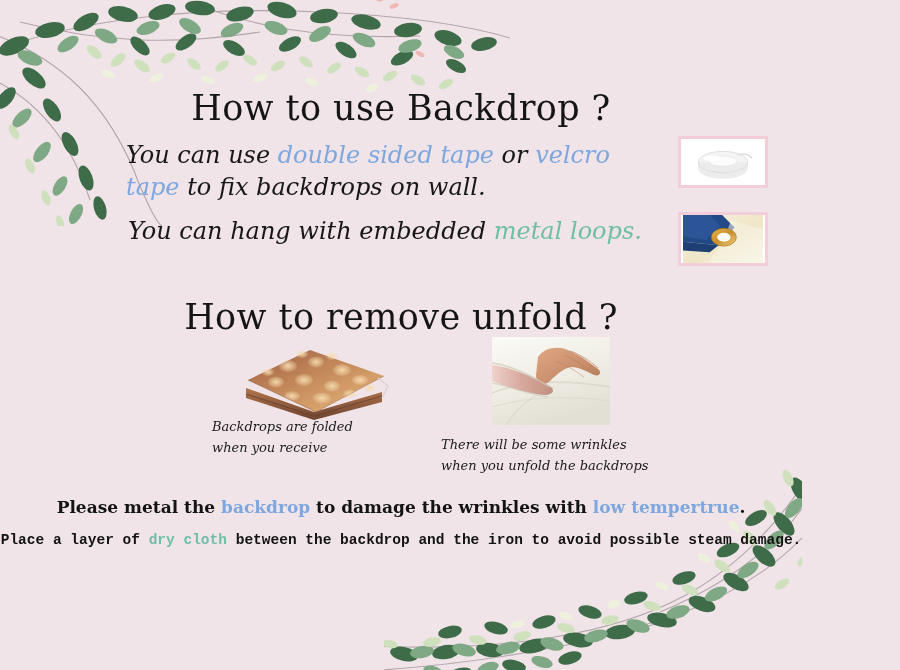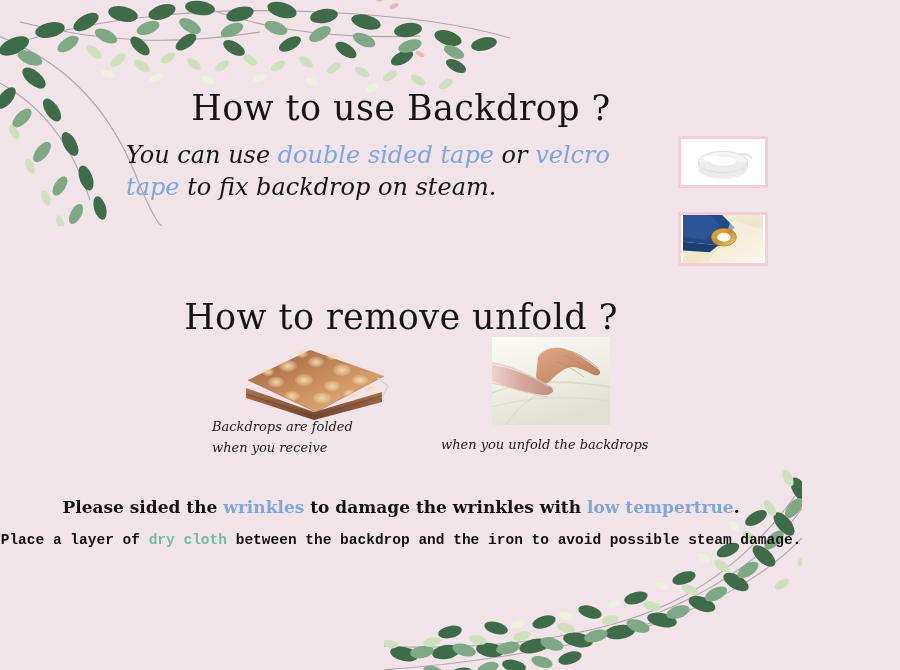--- a/index.html
+++ b/index.html
@@ -275,23 +275,26 @@
         <ellipse cx="230" cy="138" rx="7" ry="3.5" transform="rotate(-14 230 138)"></ellipse>
         <ellipse cx="182" cy="150" rx="7" ry="3.5" transform="rotate(16 182 150)"></ellipse>
         <ellipse cx="134" cy="158" rx="7" ry="3.5" transform="rotate(-12 134 158)"></ellipse>
       </g>
     </g>
   </svg>
 
   <div class="heading" id="heading-use">How to use Backdrop ?</div>
 
   <div class="instruction" id="instruction-tape">
-    <span>You can use </span><span class="hl-blue">double sided tape</span><span> or </span><span class="hl-blue">velcro tape</span><span> to fix backdrop on steam.</span>
-  </div>
-
+    <span>You can use </span><span class="hl-blue">double sided tape</span><span> or </span><span class="hl-blue">velcro tape</span><span> to fix backdrops on wall.</span>
+  </div>
+
+  <div class="instruction" id="instruction-loops">
+    <span>You can hang with embedded </span><span class="hl-teal">metal loops.</span>
+  </div>
 
   <div class="thumb" id="thumb-tape">
     <svg viewBox="0 0 90 52" width="100%" height="100%" xmlns="http://www.w3.org/2000/svg">
       <rect x="0" y="0" width="90" height="52" fill="#ffffff"></rect>
       <ellipse cx="45" cy="26" rx="28" ry="12" fill="#f4f4f4"></ellipse>
       <path d="M17 26 L17 33 A28 12 0 0 0 73 33 L73 26 Z" fill="#ececec"></path>
       <ellipse cx="45" cy="26" rx="28" ry="12" fill="none" stroke="#dcdcdc" stroke-width="1"></ellipse>
       <ellipse cx="45" cy="25" rx="16" ry="6" fill="#fbfbfb" stroke="#e2e2e2" stroke-width="0.8"></ellipse>
       <path d="M62 18 Q 72 15, 78 22" fill="none" stroke="#d8d8d8" stroke-width="1.4"></path>
       <ellipse cx="33" cy="22" rx="10" ry="3.4" fill="#ffffff" opacity="0.85"></ellipse>
@@ -410,24 +413,25 @@
       <path d="M0 46 C 20 50, 40 58, 56 60" stroke="#cfcabc" stroke-width="1.4" fill="none" opacity="0.6"></path>
     </svg>
   </div>
 
   <div class="caption" id="caption-folded">
     <div>Backdrops are folded</div>
     <div>when you receive</div>
   </div>
 
   <div class="caption" id="caption-wrinkles">
+    <div>There will be some wrinkles</div>
     <div>when you unfold the backdrops</div>
   </div>
 
   <div class="note" id="note-iron">
-    <span>Please sided the </span><span class="hl-blue">wrinkles</span><span> to damage the wrinkles with </span><span class="hl-blue">low tempertrue</span><span>.</span>
+    <span>Please metal the </span><span class="hl-blue">backdrop</span><span> to damage the wrinkles with </span><span class="hl-blue">low tempertrue</span><span>.</span>
   </div>
 
   <div class="note" id="note-cloth">
     <span>Place a layer of </span><span class="hl-teal">dry cloth</span><span> between the backdrop and the iron to avoid possible steam damage.</span>
   </div>
 
 </div>
 
 </body></html>

